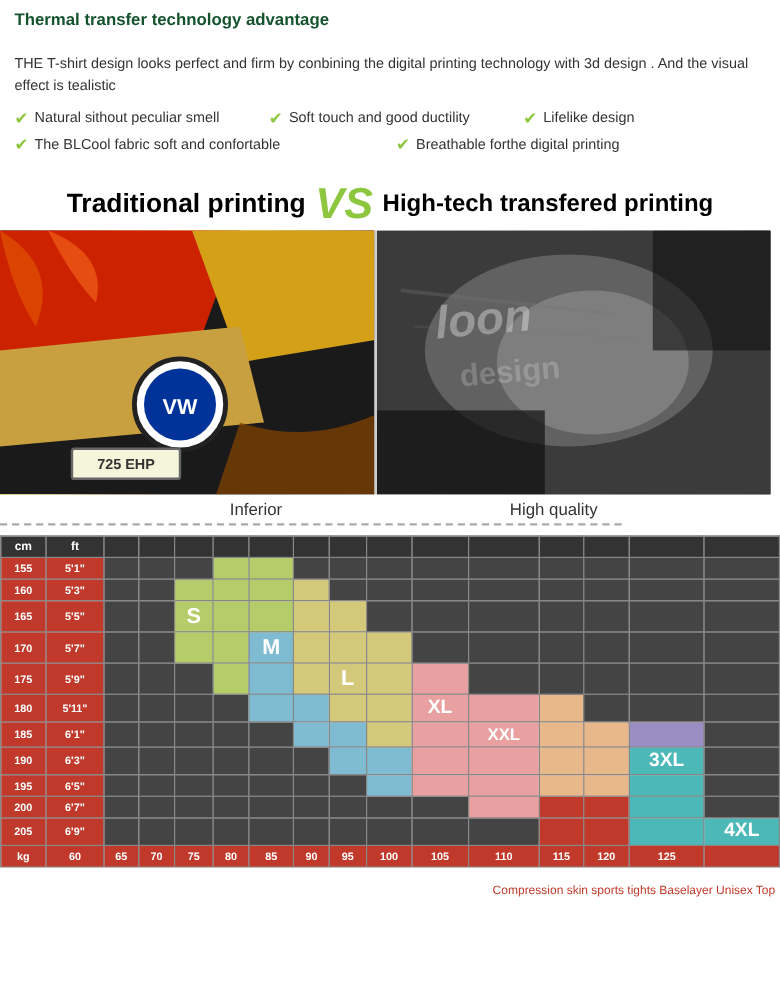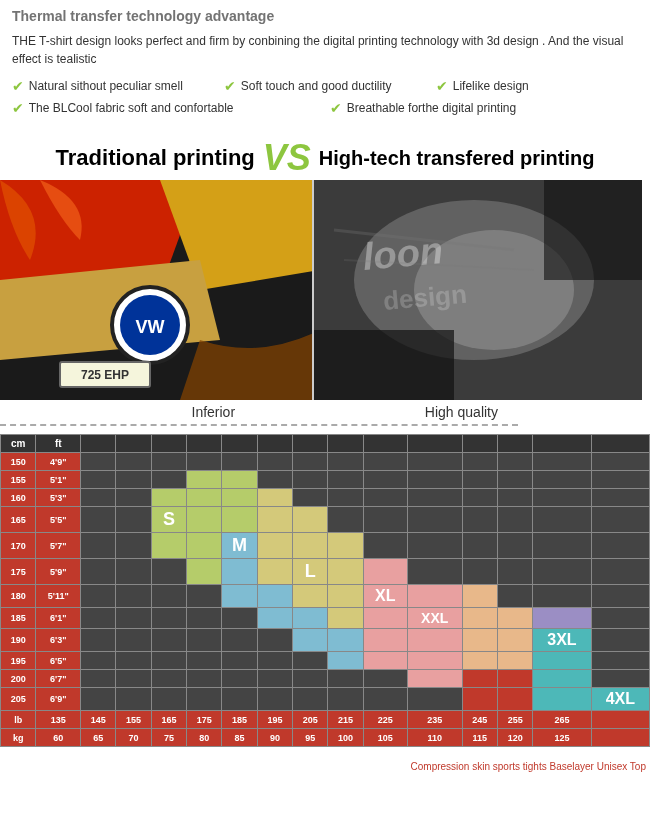--- a/index.html
+++ b/index.html
@@ -9,24 +9,24 @@
       font-size: 13px;
       background: #fff;
       color: #000;
     }
 
     
     .header-section {
       padding: 8px 12px 4px 12px;
     }
     .header-title {
-      color: #737373;
+      color: #14532d;
       font-size: 14px;
       font-weight: bold;
-      margin-bottom: 8px;
+      margin-bottom: 20px;
     }
     .description-text {
       font-size: 12px;
       line-height: 1.5;
       margin-bottom: 10px;
       color: #333;
     }
     .features-grid {
       display: grid;
       grid-template-columns: 1fr 1fr 1fr;
@@ -313,38 +313,20 @@
         <td class="cell-dark"></td>
         <td class="cell-dark"></td>
         <td class="cell-dark"></td>
         <td class="cell-dark"></td>
         <td class="cell-dark"></td>
         <td class="cell-dark"></td>
         <td class="cell-dark"></td>
         <td class="cell-dark"></td>
       </tr>
 
-      <tr>
-        <td class="row-cm">150</td>
-        <td class="row-ft">4'9"</td>
-        <td class="cell-dark"></td>
-        <td class="cell-dark"></td>
-        <td class="cell-dark"></td>
-        <td class="cell-dark"></td>
-        <td class="cell-dark"></td>
-        <td class="cell-dark"></td>
-        <td class="cell-dark"></td>
-        <td class="cell-dark"></td>
-        <td class="cell-dark"></td>
-        <td class="cell-dark"></td>
-        <td class="cell-dark"></td>
-        <td class="cell-dark"></td>
-        <td class="cell-dark"></td>
-        <td class="cell-dark"></td>
-      </tr>
 
       <tr>
         <td class="row-cm">155</td>
         <td class="row-ft">5'1"</td>
         <td class="cell-dark"></td>
         <td class="cell-dark"></td>
         <td class="cell-dark"></td>
         <td class="cell-yellow-green"></td>
         <td class="cell-yellow-green"></td>
         <td class="cell-dark"></td>
@@ -541,38 +523,20 @@
         <td class="cell-dark"></td>
         <td class="cell-dark"></td>
         <td class="cell-dark"></td>
         <td class="cell-dark"></td>
         <td class="cell-red"></td>
         <td class="cell-red"></td>
         <td class="cell-teal"></td>
         <td class="cell-teal" style="font-size:16px;font-weight:bold;color:#fff;">4XL</td>
       </tr>
 
-      <tr class="footer-row">
-        <td>lb</td>
-        <td>135</td>
-        <td>145</td>
-        <td>155</td>
-        <td>165</td>
-        <td>175</td>
-        <td>185</td>
-        <td>195</td>
-        <td>205</td>
-        <td>215</td>
-        <td>225</td>
-        <td>235</td>
-        <td>245</td>
-        <td>255</td>
-        <td>265</td>
-        <td></td>
-      </tr>
 
       <tr class="kg-row">
         <td>kg</td>
         <td>60</td>
         <td>65</td>
         <td>70</td>
         <td>75</td>
         <td>80</td>
         <td>85</td>
         <td>90</td>

